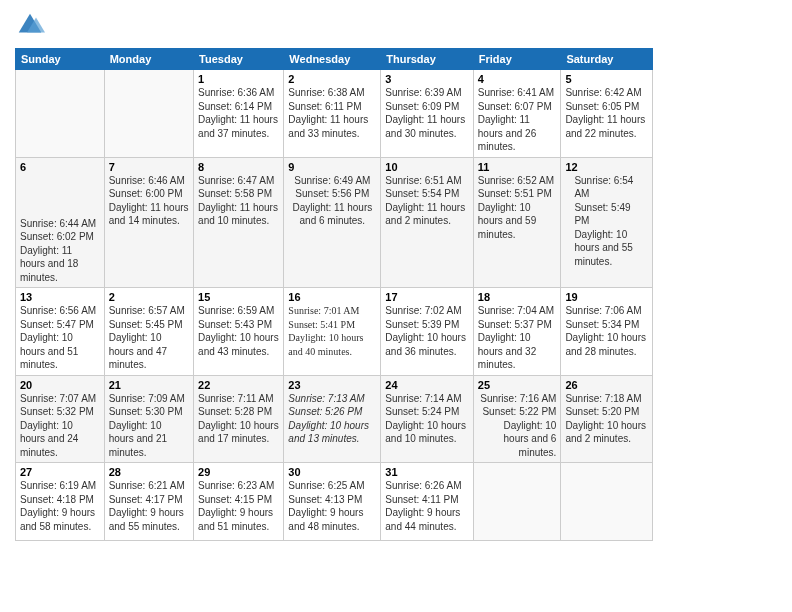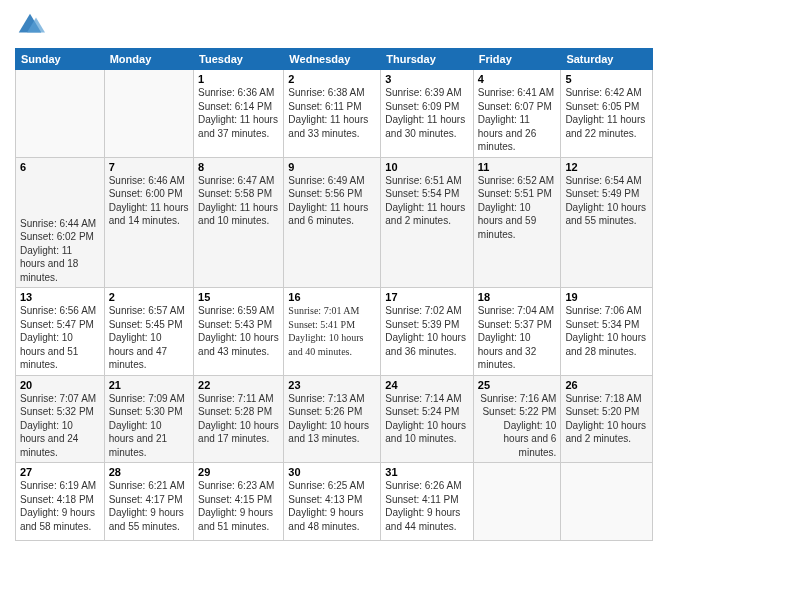--- a/index.html
+++ b/index.html
@@ -175,39 +175,39 @@
 Daylight: 11 hours and 14 minutes.</div>
           </td>
           <td>
             <span class="day-number">8</span>
             <div class="day-info" style="white-space: pre-line;">Sunrise: 6:47 AM
 Sunset: 5:58 PM
 Daylight: 11 hours and 10 minutes.</div>
           </td>
           <td>
             <span class="day-number">9</span>
-            <div class="day-info" style="white-space: pre-line;">Sunrise: 6:49 AM
+            <div class="day-info" style="white-space: pre-line; text-align: center;">Sunrise: 6:49 AM
 Sunset: 5:56 PM
 Daylight: 11 hours and 6 minutes.</div>
           </td>
           <td>
             <span class="day-number">10</span>
             <div class="day-info" style="white-space: pre-line;">Sunrise: 6:51 AM
 Sunset: 5:54 PM
 Daylight: 11 hours and 2 minutes.</div>
           </td>
           <td>
             <span class="day-number">11</span>
             <div class="day-info" style="white-space: pre-line;">Sunrise: 6:52 AM
 Sunset: 5:51 PM
 Daylight: 10 hours and 59 minutes.</div>
           </td>
           <td>
             <span class="day-number">12</span>
-            <div class="day-info" style="white-space: pre-line;">Sunrise: 6:54 AM
+            <div class="day-info" style="white-space: pre-line; margin-left: 9px;">Sunrise: 6:54 AM
 Sunset: 5:49 PM
 Daylight: 10 hours and 55 minutes.</div>
           </td>
         </tr>
         <tr>
           <td>
             <span class="day-number">13</span>
             <div class="day-info" style="white-space: pre-line;">Sunrise: 6:56 AM
 Sunset: 5:47 PM
 Daylight: 10 hours and 51 minutes.</div>
@@ -263,21 +263,21 @@
 Daylight: 10 hours and 21 minutes.</div>
           </td>
           <td>
             <span class="day-number">22</span>
             <div class="day-info" style="white-space: pre-line;">Sunrise: 7:11 AM
 Sunset: 5:28 PM
 Daylight: 10 hours and 17 minutes.</div>
           </td>
           <td>
             <span class="day-number">23</span>
-            <div class="day-info" style="white-space: pre-line;">Sunrise: 7:13 AM
+            <div class="day-info" style="white-space: pre-line; font-style: italic;">Sunrise: 7:13 AM
 Sunset: 5:26 PM
 Daylight: 10 hours and 13 minutes.</div>
           </td>
           <td>
             <span class="day-number">24</span>
             <div class="day-info" style="white-space: pre-line;">Sunrise: 7:14 AM
 Sunset: 5:24 PM
 Daylight: 10 hours and 10 minutes.</div>
           </td>
           <td>

